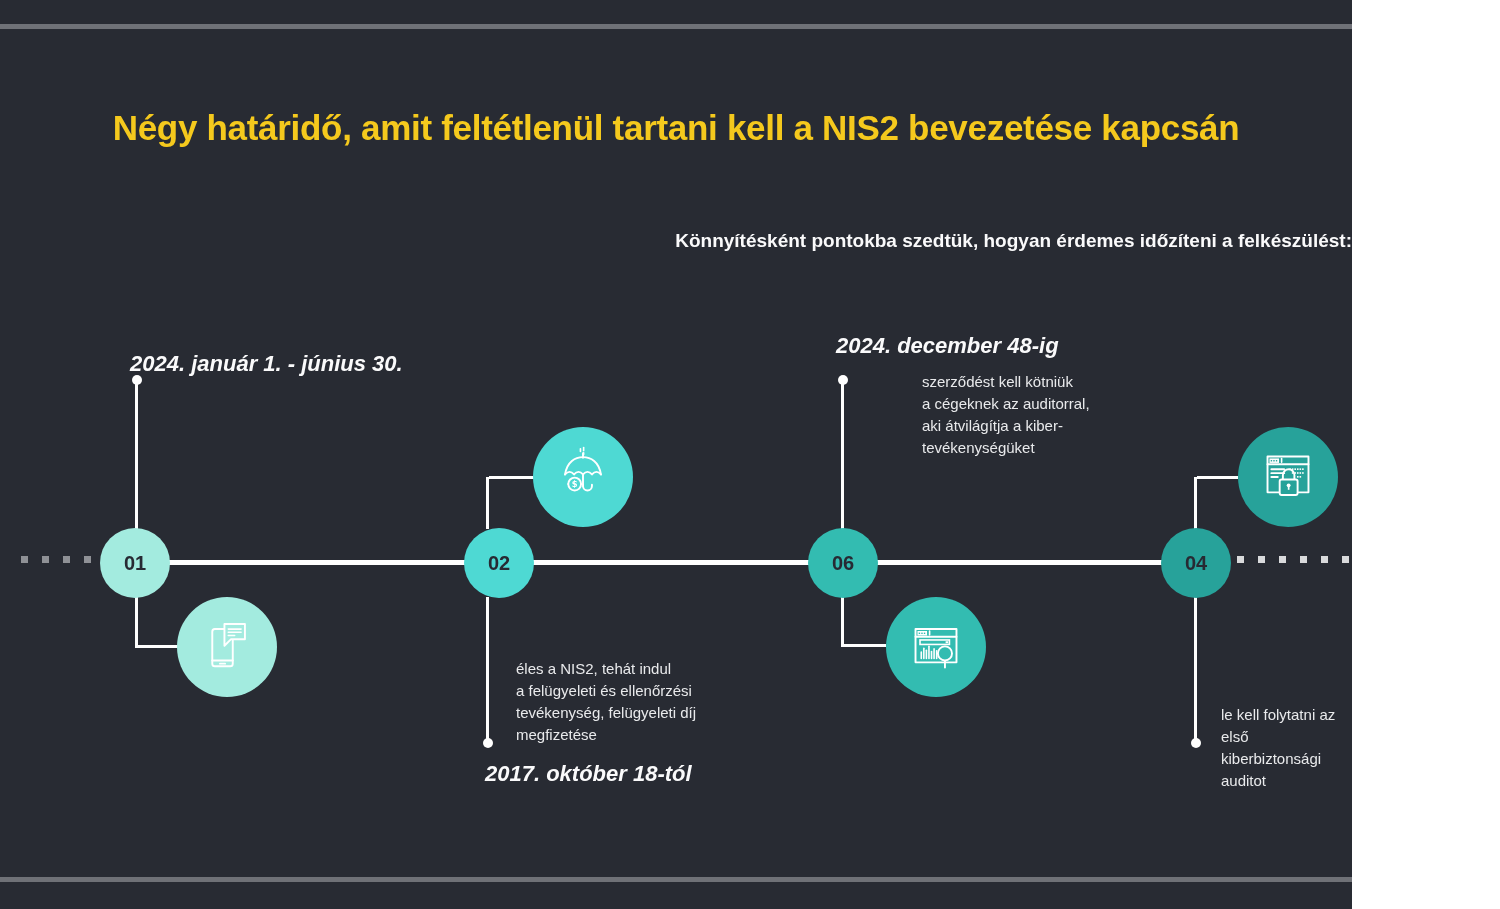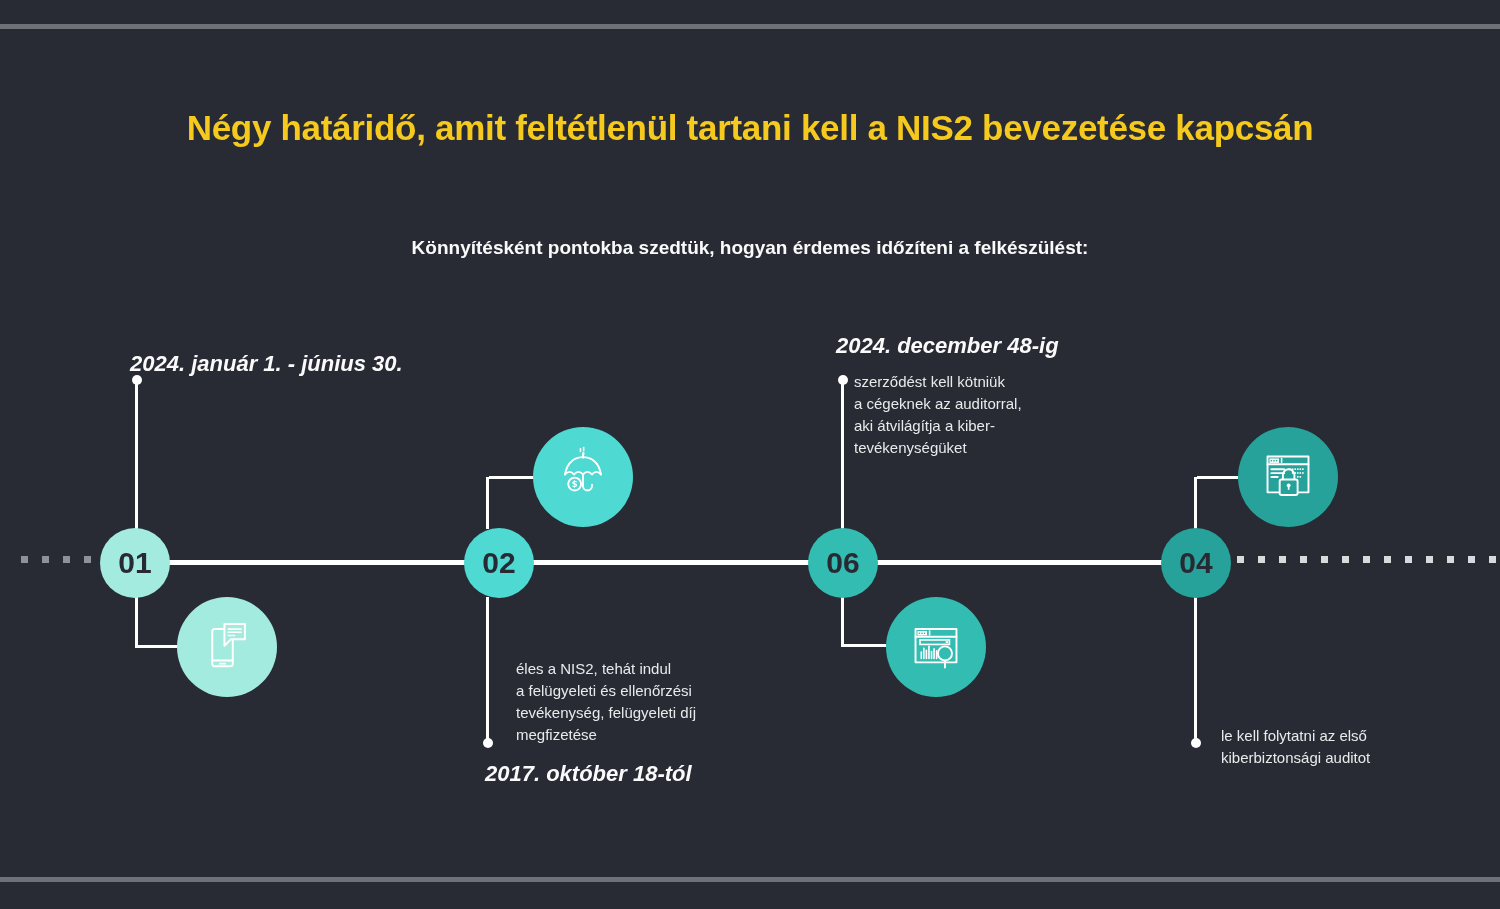--- a/index.html
+++ b/index.html
@@ -1,66 +1,66 @@
 <!DOCTYPE html>
 <html style="--background: #282B33; --rule: #6F7177; --title: #F5C91D; --line: #FFFFFF; --left-dots: #8F9196; --right-dots: #D9DADC; --number-text: #272A33; --heading-text: #FAFAFB; --body-text: #E9EAEC;"><head>
 <meta charset="utf-8">
 <style>
   html,body{margin:0;padding:0;}
   body{font-family:"Liberation Sans", sans-serif;}
-  .stage{position:relative;width:1500px;height:909px;background:var(--background,#282B33);overflow:hidden;}
+  .stage{position:relative;width:1352px;height:909px;background:var(--background,#282B33);overflow:hidden;}
   .rule{position:absolute;left:0;width:100%;height:5px;background:var(--rule,#6F7177);}
   .rule-top{top:24px;}
   .rule-bottom{top:877px;}
   .title{position:absolute;top:108px;left:0;width:100%;text-align:center;margin:0;
          font-size:35px;font-weight:bold;letter-spacing:-0.3px;color:var(--title,#F5C91D);}
-  .subtitle{position:absolute;top:237px;left:0;width:100%;text-align:center;
+  .subtitle{position:absolute;top:230px;left:0;width:100%;text-align:right;
          font-size:19px;font-weight:bold;color:var(--heading-text,#FAFAFB);}
   .mainline{position:absolute;left:135px;top:560px;width:1062px;height:5px;background:var(--line,#fff);z-index:1;}
   .dots{position:absolute;display:flex;gap:14px;z-index:1;}
   .dots .sq{width:7px;height:7px;display:block;}
   .dots-left{left:21px;top:556px;}
   .dots-left .sq{background:var(--left-dots,#8F9196);}
   .dots-right{left:1237px;top:556px;}
   .dots-right .sq{background:var(--right-dots,#D9DADC);}
   .vline{position:absolute;width:3px;background:var(--line,#fff);z-index:0;}
   .hline{position:absolute;height:3px;background:var(--line,#fff);z-index:0;}
   .marker-dot{position:absolute;width:10px;height:10px;border-radius:50%;background:var(--line,#fff);z-index:2;}
   .num-circle{position:absolute;width:70px;height:70px;border-radius:50%;z-index:2;
               display:flex;align-items:center;justify-content:center;
-              font-size:30px;font-weight:bold;color:var(--number-text,#272A33);}
+              font-size:20px;font-weight:bold;color:var(--number-text,#272A33);}
   .icon-circle{position:absolute;width:100px;height:100px;border-radius:50%;z-index:2;
               display:flex;align-items:center;justify-content:center;}
   .icon-circle svg{width:64px;height:64px;}
   .date{position:absolute;font-style:italic;font-weight:bold;font-size:22px;color:var(--heading-text,#FAFAFB);z-index:2;}
   .desc{position:absolute;font-size:15px;line-height:22px;color:var(--body-text,#E9EAEC);white-space:pre-line;z-index:2;}
   
   .d1{left:130px;top:333px;margin-top:18px;}  .p1{left:132px;top:375px;}
   .v1a{left:135px;top:379px;height:150px;} .t1{left:163px;top:371px;}
   .c1{left:100px;top:528px;}
   .v1b{left:135px;top:597px;height:51px;} .h1{left:136px;top:645px;width:44px;}
   .i1{left:177px;top:597px;}
   
   .i2{left:533px;top:427px;}
   .h2{left:489px;top:476px;width:46px;} .v2a{left:486px;top:477px;height:52px;}
   .c2{left:464px;top:528px;}
   .v2b{left:486px;top:597px;height:146px;} .p2{left:483px;top:738px;}
   .t2{left:516px;top:658px;} .d2{left:485px;top:761px;}
   
   .d3{left:836px;top:333px;} .p3{left:838px;top:375px;}
-  .v3a{left:841px;top:379px;height:150px;} .t3{left:854px;top:371px;}
+  .v3a{left:841px;top:379px;height:150px;} .t3{left:922px;top:371px;}
   .c3{left:808px;top:528px;}
   .v3b{left:841px;top:597px;height:50px;} .h3{left:842px;top:644px;width:44px;}
   .i3{left:886px;top:597px;}
   
   .i4{left:1238px;top:427px;}
   .h4{left:1197px;top:476px;width:41px;} .v4a{left:1194px;top:477px;height:52px;}
   .c4{left:1161px;top:528px;}
   .v4b{left:1194px;top:597px;height:146px;} .p4{left:1191px;top:738px;}
-  .t4{left:1221px;top:704px;margin-top:21px;} .d4{left:1191px;top:761px;}
+  .t4{left:1221px;top:704px;} .d4{left:1191px;top:761px;}
   svg .st{stroke:#fff;fill:none;stroke-width:3;stroke-linecap:round;stroke-linejoin:round;}
   svg .thin{stroke:#fff;fill:none;stroke-width:2.5;stroke-linecap:round;}
   svg .fillw{fill:#fff;stroke:none;}
   svg .mask{fill:var(--cc,#27A29A);}
 </style>
 </head>
 <body>
 
 <div class="stage">
   <div class="rule rule-top"></div>

